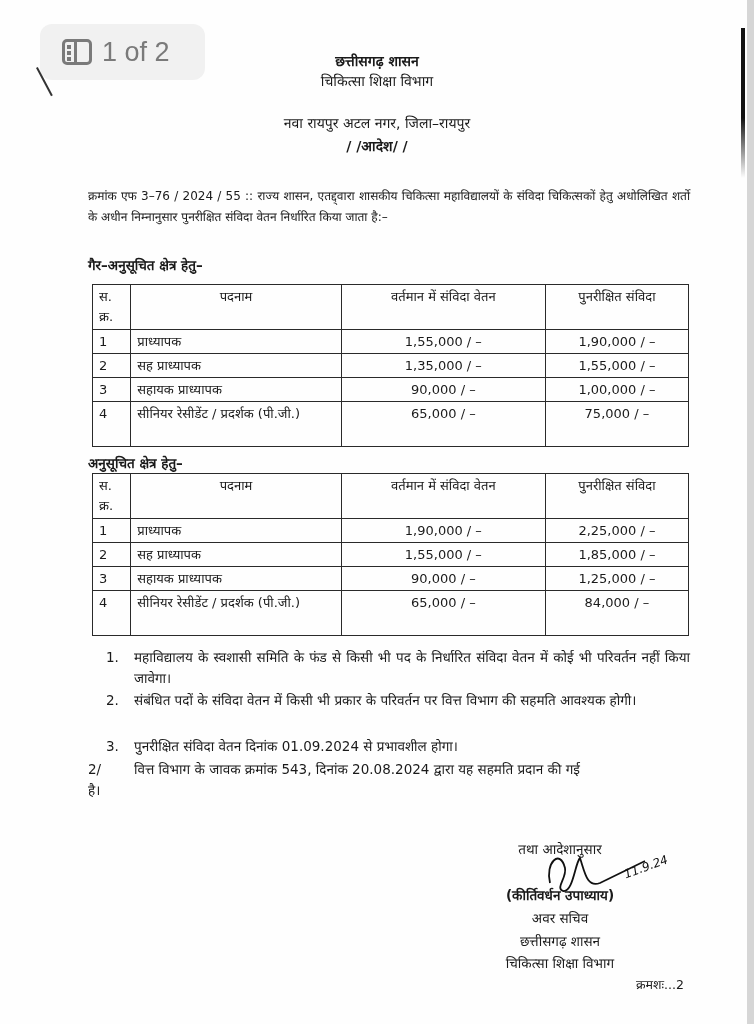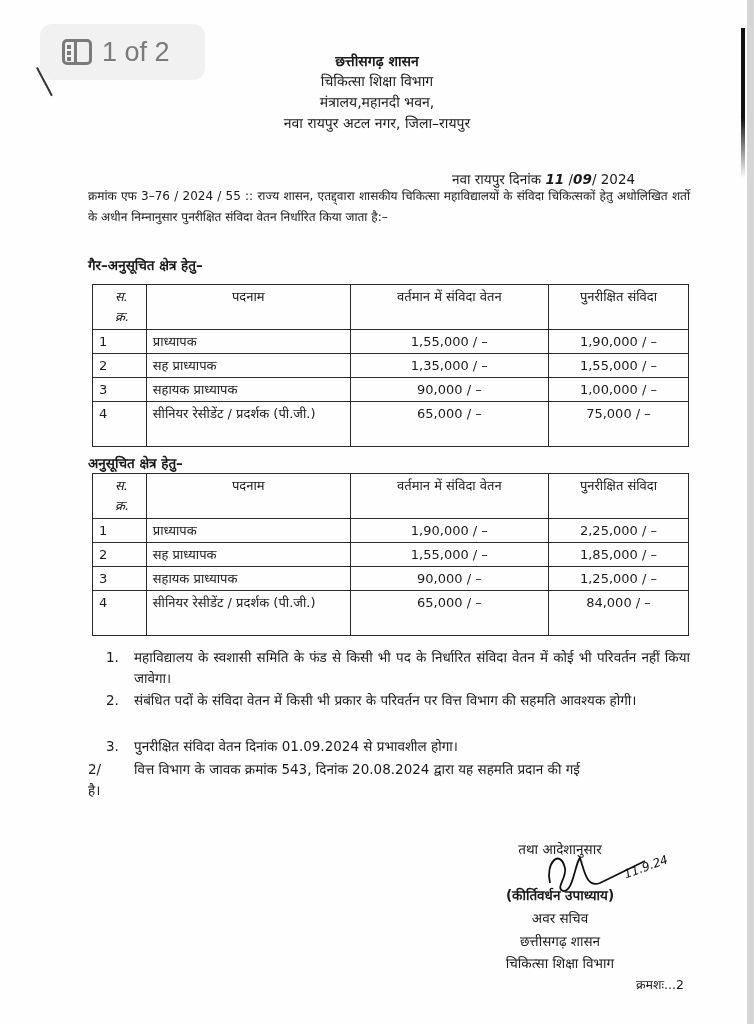--- a/index.html
+++ b/index.html
@@ -36,21 +36,21 @@
   .para { position: absolute; left: 88px; width: 602px; top: 186px; font-size: 12px; line-height: 21px; text-align: justify; text-align-last: left; }
   .section-h { position: absolute; left: 88px; font-size: 13.5px; font-weight: bold; }
   .section-h.s1 { top: 256px; }
   .section-h.s2 { top: 454px; text-align: center; }
 
   table.sal { position: absolute; left: 92px; width: 597px; border-collapse: collapse; font-size: 13px; }
   table.sal.t1 { top: 284px; }
   table.sal.t2 { top: 473px; }
   table.sal td, table.sal th { border: 1.3px solid #2a2a2a; padding: 2px 6px; vertical-align: top; font-weight: normal; }
   table.sal th { height: 40px; text-align: center; }
-  table.sal th.sn { text-align: left; padding-left: 22px; line-height: 20px; font-style: italic; }
+  table.sal th.sn { text-align: left; padding-left: 6px; line-height: 20px; }
   table.sal td { height: 19px; line-height: 19px; }
   table.sal td.amt { text-align: center; }
   table.sal tr.tall td { height: 40px; }
   .c1 { width: 26px; } .c2 { width: 208px; } .c3 { width: 200px; } .c4 { width: 135px; }
 
   .cond { position: absolute; left: 88px; width: 602px; font-size: 13.5px; line-height: 21px; }
   .cond .num { position: absolute; left: 18px; }
   .cond .txt { margin-left: 46px; display: block; text-align: justify; text-align-last: left; }
   .cond.c1p { top: 647px; }
   .cond.c2p { top: 690px; }
@@ -79,27 +79,23 @@
       <i style="top:3px"></i>
         <i style="top:9px"></i>
         <i style="top:15px"></i>
     </span>
     <span>1 of 2</span>
   </div>
   <div class="stray-mark"></div>
 
   <div class="hdr l1">छत्तीसगढ़ शासन</div>
   <div class="hdr l2">चिकित्सा शिक्षा विभाग</div>
-  <div class="hdr l3">मंत्रालय,महानदी भवन,</div>
   <div class="hdr l4">नवा रायपुर अटल नगर, जिला–रायपुर</div>
+  <div class="hdr l5">/ /आदेश/ /</div>
 
-  <div class="date-line">
-    <span>नवा रायपुर दिनांक</span>
-    <span class="hand">11</span><span> /</span><span class="hand">09</span><span>/ 2024</span>
-  </div>
 
   <div class="para">क्रमांक एफ 3–76 / 2024 / 55 :: राज्य शासन, एतद्द्वारा शासकीय चिकित्सा महाविद्यालयों के संविदा चिकित्सकों हेतु अधोलिखित शर्तो के अधीन निम्नानुसार पुनरीक्षित संविदा वेतन निर्धारित किया जाता है:–</div>
 
   <div class="section-h s1">गैर–अनुसूचित क्षेत्र हेतु–</div>
   <table class="sal t1">
     <tbody>
         <tr>
       <th class="c1 sn">स. क्र.</th>
       <th class="c2">पदनाम</th>
       <th class="c3">वर्तमान में संविदा वेतन</th>

